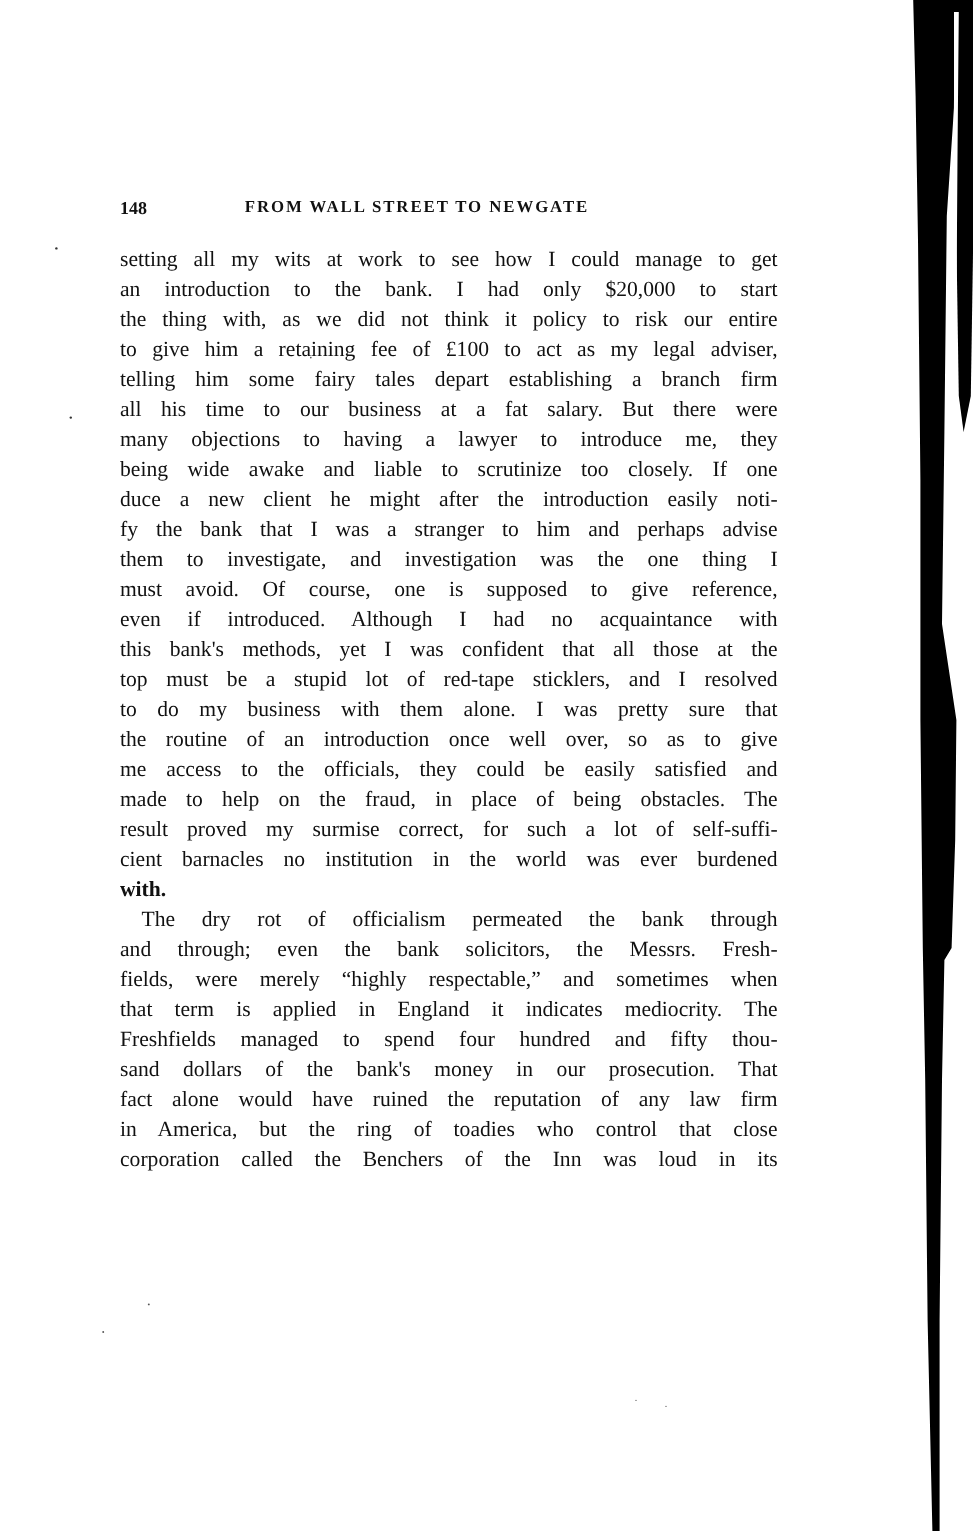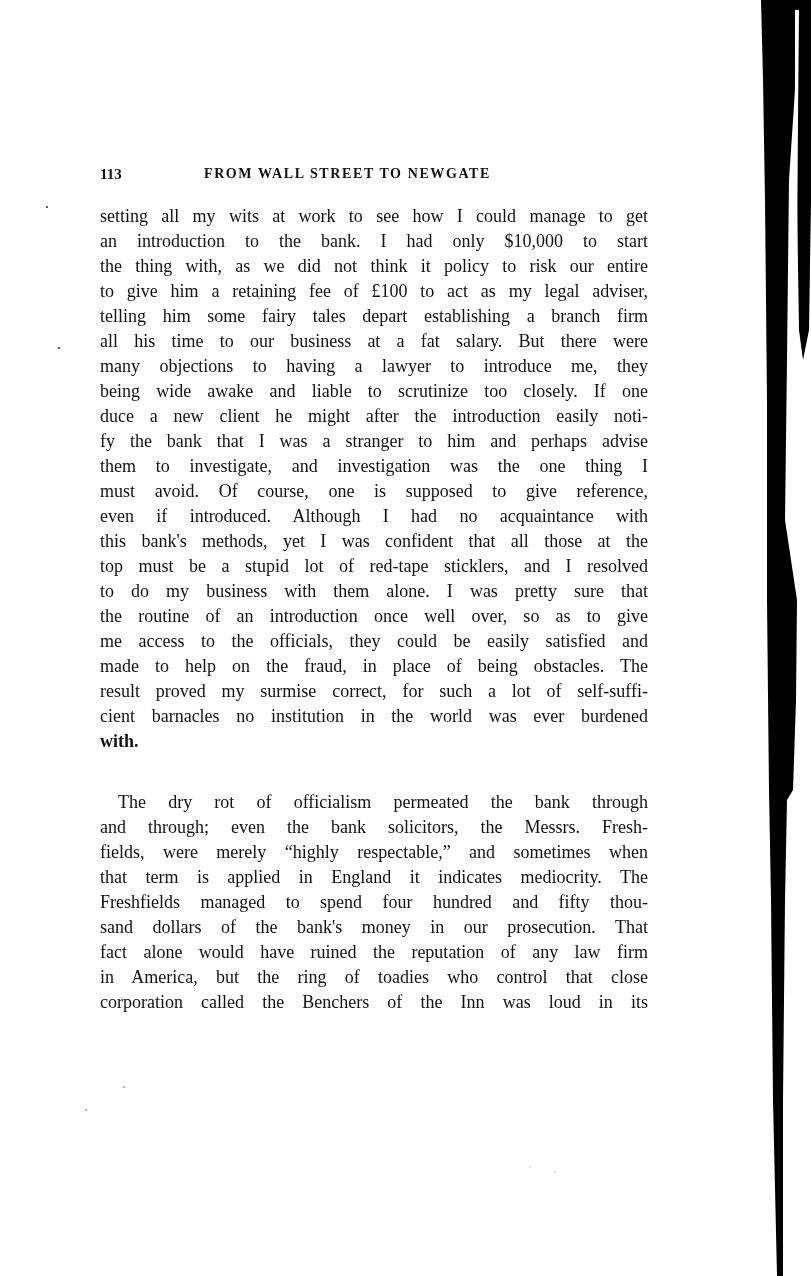--- a/index.html
+++ b/index.html
@@ -61,21 +61,20 @@
       text-align: justify;
       text-align-last: justify;
       overflow: visible;
     }
     .line.last {
       text-align-last: left;
       font-weight: bold;
     }
     .line.indent {
       padding-left: 18px;
-      margin-top: 36px;
     }
     
     .scan-edge {
       position: absolute;
       top: 0;
       right: 0;
       width: 60px;
       height: 1276px;
     }
     .specks {
@@ -84,29 +83,29 @@
       width: 811px; height: 1276px;
       pointer-events: none;
     }
   </style>
 </head>
 <body>
 
 <div class="page">
 
   <div class="running-head">
-    <span class="page-number">113</span>
+    <span class="page-number">148</span>
     <span class="book-title">FROM WALL STREET TO NEWGATE</span>
   </div>
 
   <div class="body-text">
 
     <div>
       <span class="line">setting all my wits at work to see how I could manage to get</span>
-      <span class="line">an introduction to the bank.  I had only $10,000 to start</span>
+      <span class="line">an introduction to the bank.  I had only $20,000 to start</span>
       <span class="line">the thing with, as we did not think it policy to risk our entire</span>
       <span class="line">to give him a retaining fee of £100 to act as my legal adviser,</span>
       <span class="line">telling him some fairy tales depart establishing a branch firm</span>
       <span class="line">all his time to our business at a fat salary.  But there were</span>
       <span class="line">many objections to having a lawyer to introduce me, they</span>
       <span class="line">being wide awake and liable to scrutinize too closely.  If one</span>
       <span class="line">duce a new client he might after the introduction easily noti-</span>
       <span class="line">fy the bank that I was a stranger to him and perhaps advise</span>
       <span class="line">them to investigate, and investigation was the one thing I</span>
       <span class="line">must avoid.  Of course, one is supposed to give reference,</span>

